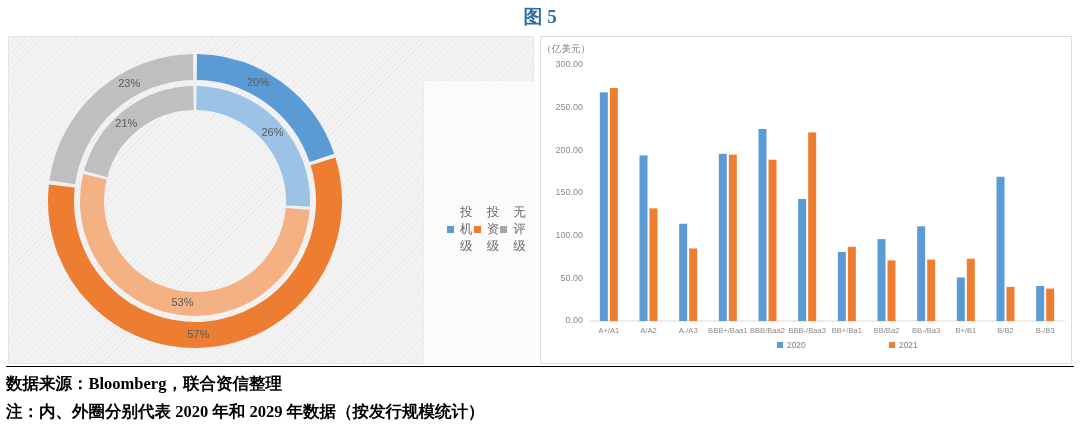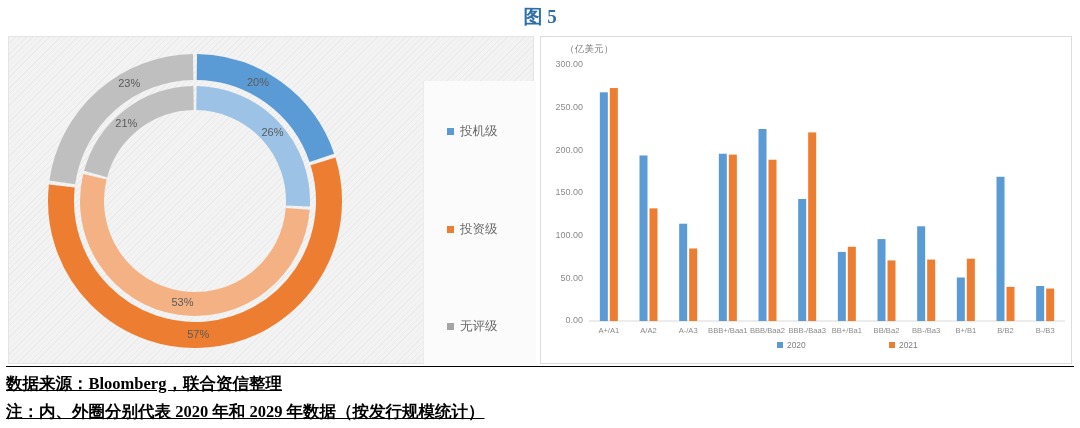--- a/index.html
+++ b/index.html
@@ -71,22 +71,22 @@
     dominant-baseline: middle;
   }
 
   #donut-legend {
     position: absolute;
     left: 438px;
     top: 86px;
     width: 80px;
     height: 212px;
     display: flex;
-    flex-direction: column;
     justify-content: space-between;
+    align-items: center;
   }
   .legend-row {
     display: flex;
     align-items: center;
     gap: 6px;
     font-size: 12.5px;
     color: #6a6a6a;
     font-family: "Liberation Sans", "DejaVu Sans", sans-serif;
   }
   .legend-swatch {
@@ -110,21 +110,21 @@
   #bar-panel {
     position: relative;
     width: 532px;
     height: 328px;
     background: #ffffff;
     border: 1px solid #dcdcdc;
     box-sizing: border-box;
   }
   #bar-unit {
     position: absolute;
-    left: 24px;
+    left: 1px;
     top: 6px;
     font-size: 9.5px;
     color: #7b7b7b;
     letter-spacing: 0.2px;
   }
   #bar-plot {
     position: absolute;
     left: 0;
     top: 0;
     width: 530px;
@@ -156,21 +156,21 @@
     position: absolute;
     left: 6px;
     top: 370px;
     width: 1070px;
     font-family: "Liberation Serif", "DejaVu Serif", serif;
     font-weight: bold;
     font-size: 16.5px;
     color: #000000;
     line-height: 28px;
   }
-  #notes .note-line { white-space: nowrap; text-decoration: underline; }
+  #notes .note-line { white-space: nowrap; }
   #divider-top {
     position: absolute;
     left: 6px;
     top: 366px;
     width: 1068px;
     height: 1px;
     background: #000000;
   }
 </style>
 </head>

